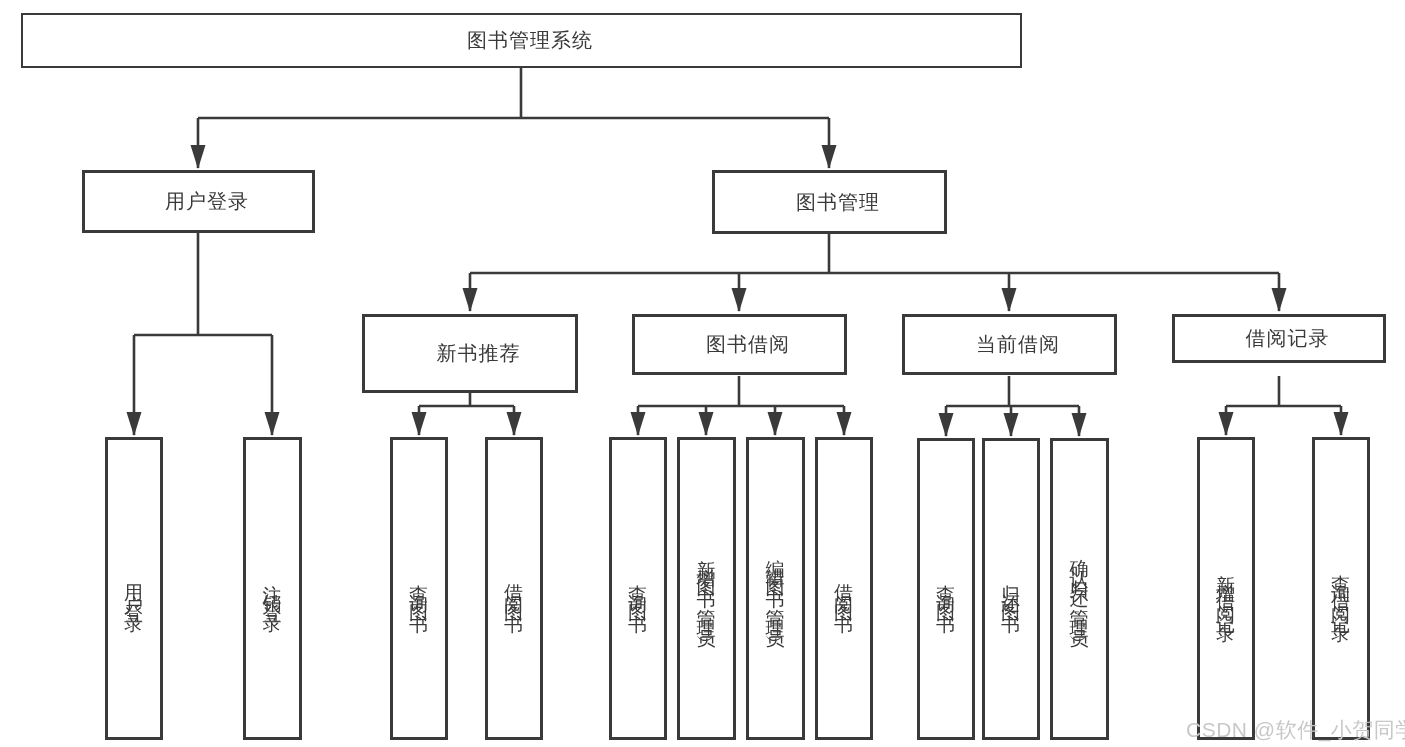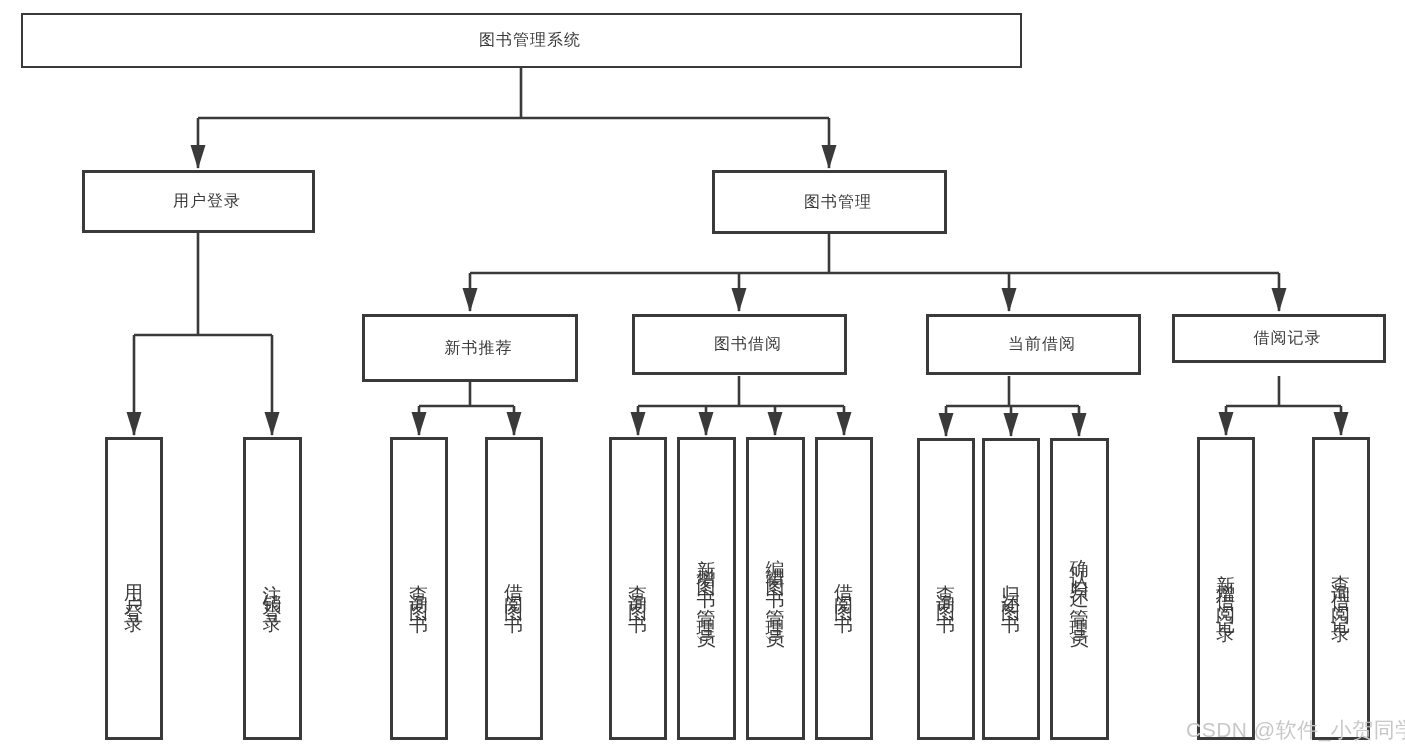--- a/index.html
+++ b/index.html
@@ -23,21 +23,21 @@
     position: absolute;
     box-sizing: border-box;
     background: #ffffff;
     border: 3px solid var(--line, #3a3a3a);
     color: var(--text, #3a3a3a);
     display: flex;
     align-items: center;
     justify-content: center;
     z-index: 2;
   }
-  .node.h { font-size: 16px; letter-spacing: 1px; padding-left: 17px; }
+  .node.h { font-size: 20px; letter-spacing: 1px; padding-left: 17px; }
   .node.root { border-width: 2.5px; }
   .node.v {
     font-size: 19px;
     line-height: 1;
   }
   .node.v .vlabel {
     writing-mode: vertical-rl;
     text-orientation: mixed;
     letter-spacing: 10px;
   }
@@ -91,27 +91,27 @@
     <span>图书管理系统</span>
   </div>
 
   <div class="node h" style="left:82px; top:170px; width:233px; height:63px;">
     <span>用户登录</span>
   </div>
   <div class="node h" style="left:712px; top:170px; width:235px; height:64px;">
     <span>图书管理</span>
   </div>
 
-  <div class="node h" style="left:362px; top:314px; width:216px; height:68px;">
+  <div class="node h" style="left:362px; top:314px; width:216px; height:79px;">
     <span>新书推荐</span>
   </div>
   <div class="node h" style="left:632px; top:314px; width:215px; height:61px;">
     <span>图书借阅</span>
   </div>
-  <div class="node h" style="left:902px; top:314px; width:215px; height:61px;margin-left:24px;">
+  <div class="node h" style="left:902px; top:314px; width:215px; height:61px;">
     <span>当前借阅</span>
   </div>
   <div class="node h" style="left:1172px; top:314px; width:214px; height:49px;">
     <span>借阅记录</span>
   </div>
 
   <div class="node v" style="left:105px; top:437px; width:58px; height:303px;">
     <span class="vlabel">用户登录</span>
   </div>
   <div class="node v" style="left:243px; top:437px; width:59px; height:303px;">

